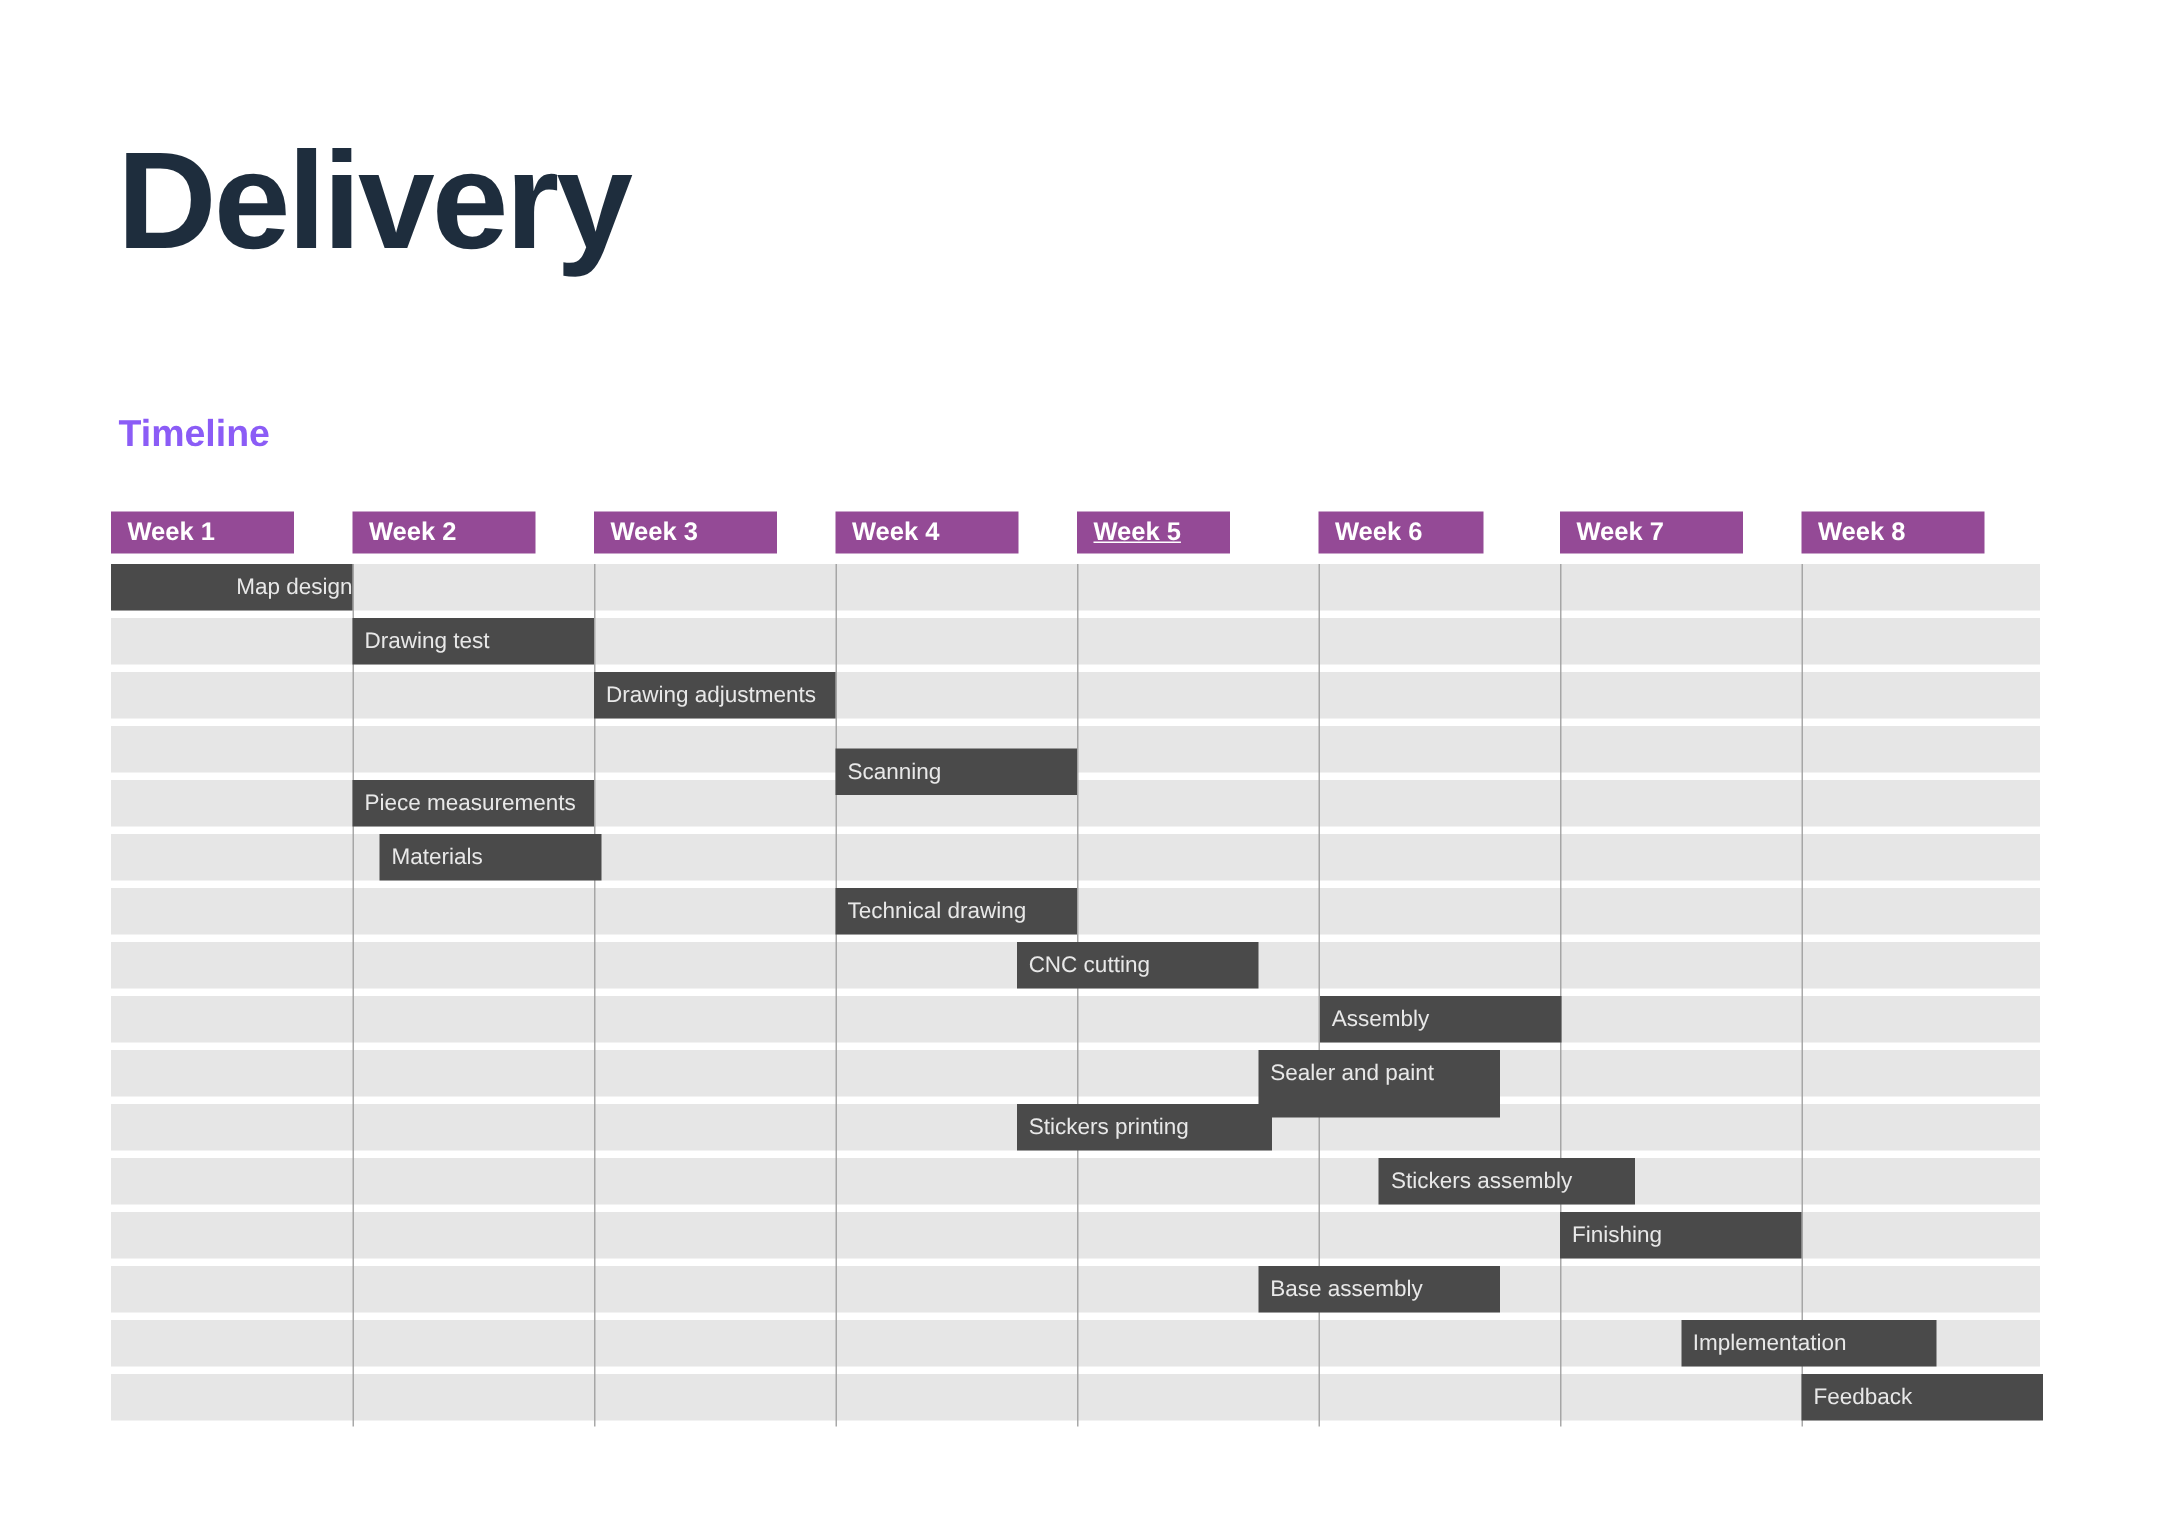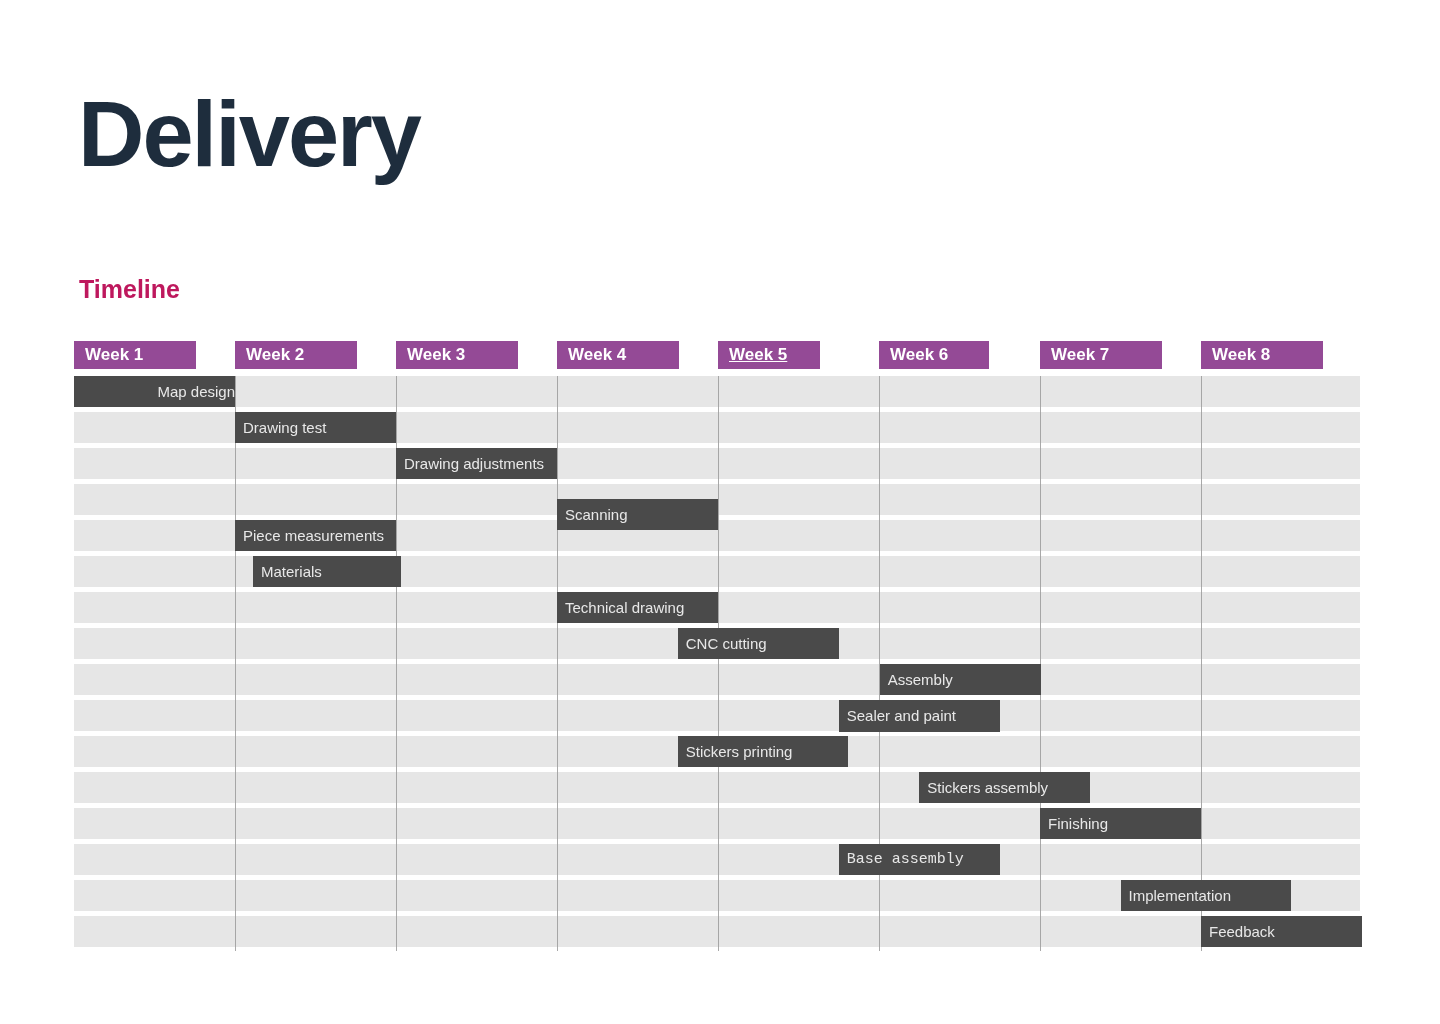--- a/index.html
+++ b/index.html
@@ -17,21 +17,21 @@
     font-weight:bold;
     letter-spacing:-2px;
     color:#1e2d3d;
     line-height:1;
   }
   #section-title{
     position:absolute;
     left:79px; top:277px;
     font-size:25px;
     font-weight:bold;
-    color:#be185d;
+    color:#8b5cf6;
     line-height:1;
   }
   #gantt{
     position:absolute;
     left:74px; top:341px;
     width:1286px;
     height:610px;
   }
   
   .week-header-band{
@@ -130,21 +130,21 @@
       <div class="col-line" style="left: 1127px;"></div>
       <div class="bar" style="left: 0px; width: 161px; top: 0px; height: 31px; text-align: right;">Map design</div>
       <div class="bar" style="left: 161px; width: 161px; top: 36px; height: 31px;">Drawing test</div>
       <div class="bar" style="left: 322px; width: 161px; top: 72px; height: 31px;">Drawing adjustments</div>
       <div class="bar" style="left: 483px; width: 161px; top: 108px; height: 31px; margin-top: 15px;">Scanning</div>
       <div class="bar" style="left: 161px; width: 161px; top: 144px; height: 31px;">Piece measurements</div>
       <div class="bar" style="left: 179px; width: 148px; top: 180px; height: 31px;">Materials</div>
       <div class="bar" style="left: 483px; width: 161px; top: 216px; height: 31px;">Technical drawing</div>
       <div class="bar" style="left: 603.75px; width: 161px; top: 252px; height: 31px;">CNC cutting</div>
       <div class="bar" style="left: 764.75px; width: 161px; top: 288px; height: 31px; margin-left: 41px;">Assembly</div>
-      <div class="bar" style="left: 764.75px; width: 161px; top: 324px; height: 32px;">Sealer and paint</div>
+      <div class="bar" style="left: 764.75px; width: 161px; top: 324px; height: 45px;">Sealer and paint</div>
       <div class="bar" style="left: 603.75px; width: 170.66px; top: 360px; height: 31px;">Stickers printing</div>
       <div class="bar" style="left: 845.25px; width: 170.66px; top: 396px; height: 31px;">Stickers assembly</div>
       <div class="bar" style="left: 966px; width: 161px; top: 432px; height: 31px;">Finishing</div>
-      <div class="bar" style="left: 764.75px; width: 161px; top: 468px; height: 31px; font-family: Liberation Mono, monospace;">Base assembly</div>
+      <div class="bar" style="left: 764.75px; width: 161px; top: 468px; height: 31px;">Base assembly</div>
       <div class="bar" style="left: 1046.5px; width: 170.66px; top: 504px; height: 31px;">Implementation</div>
       <div class="bar" style="left: 1127px; width: 161px; top: 540px; height: 31px;">Feedback</div>
     </div>
 </div>
 
 </body></html>

